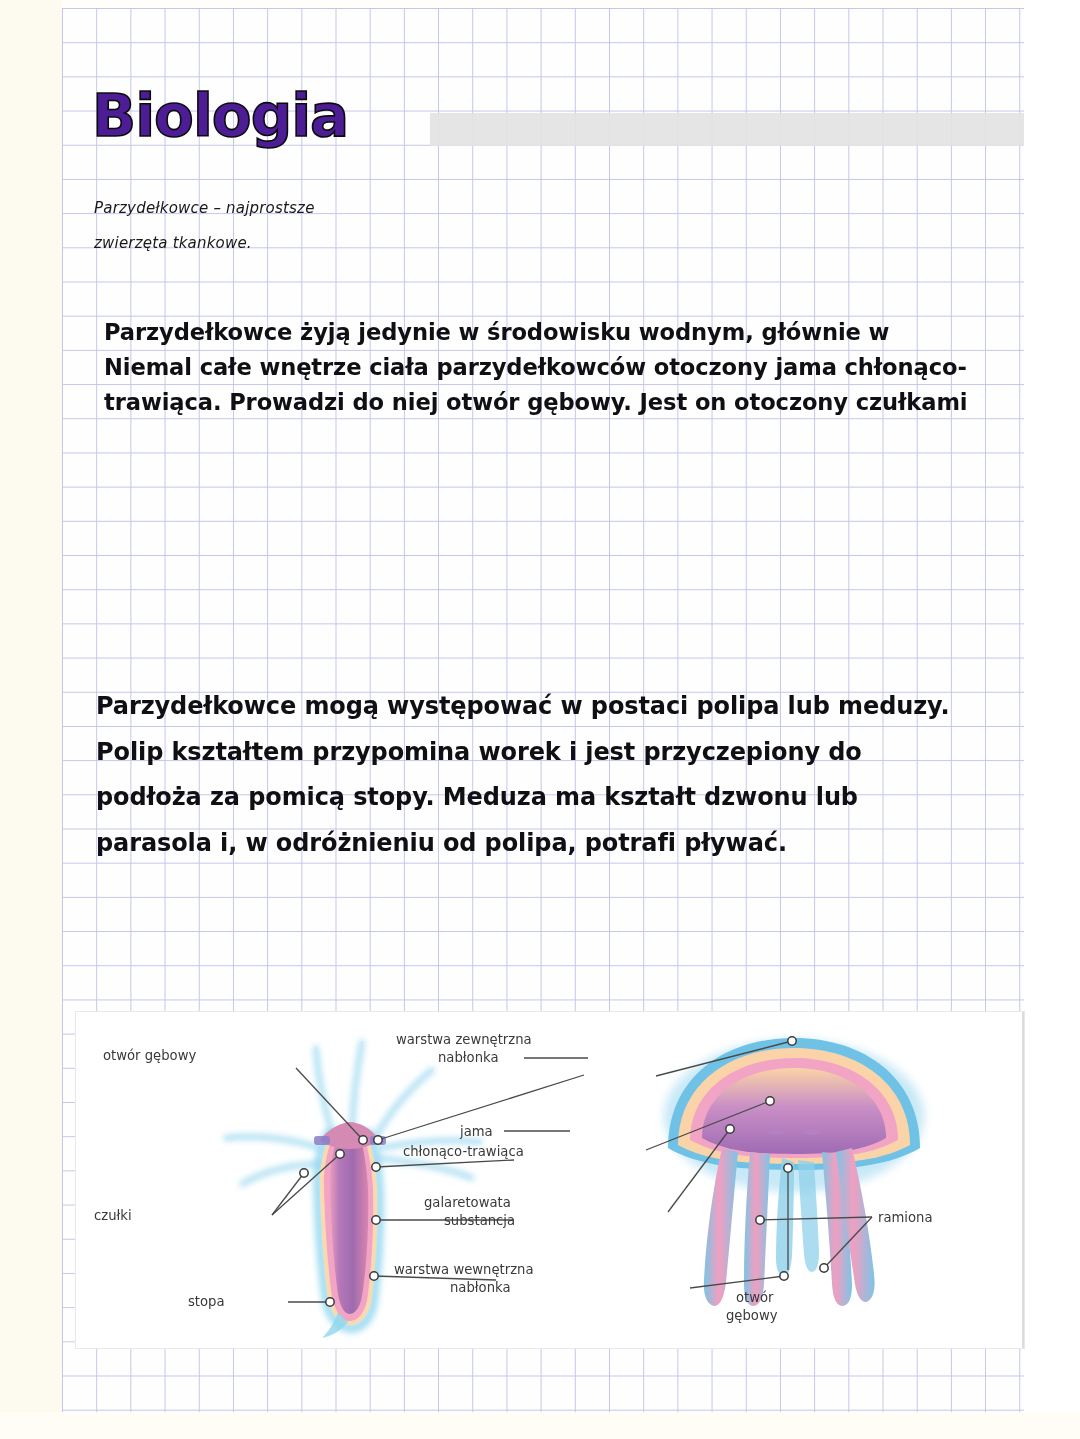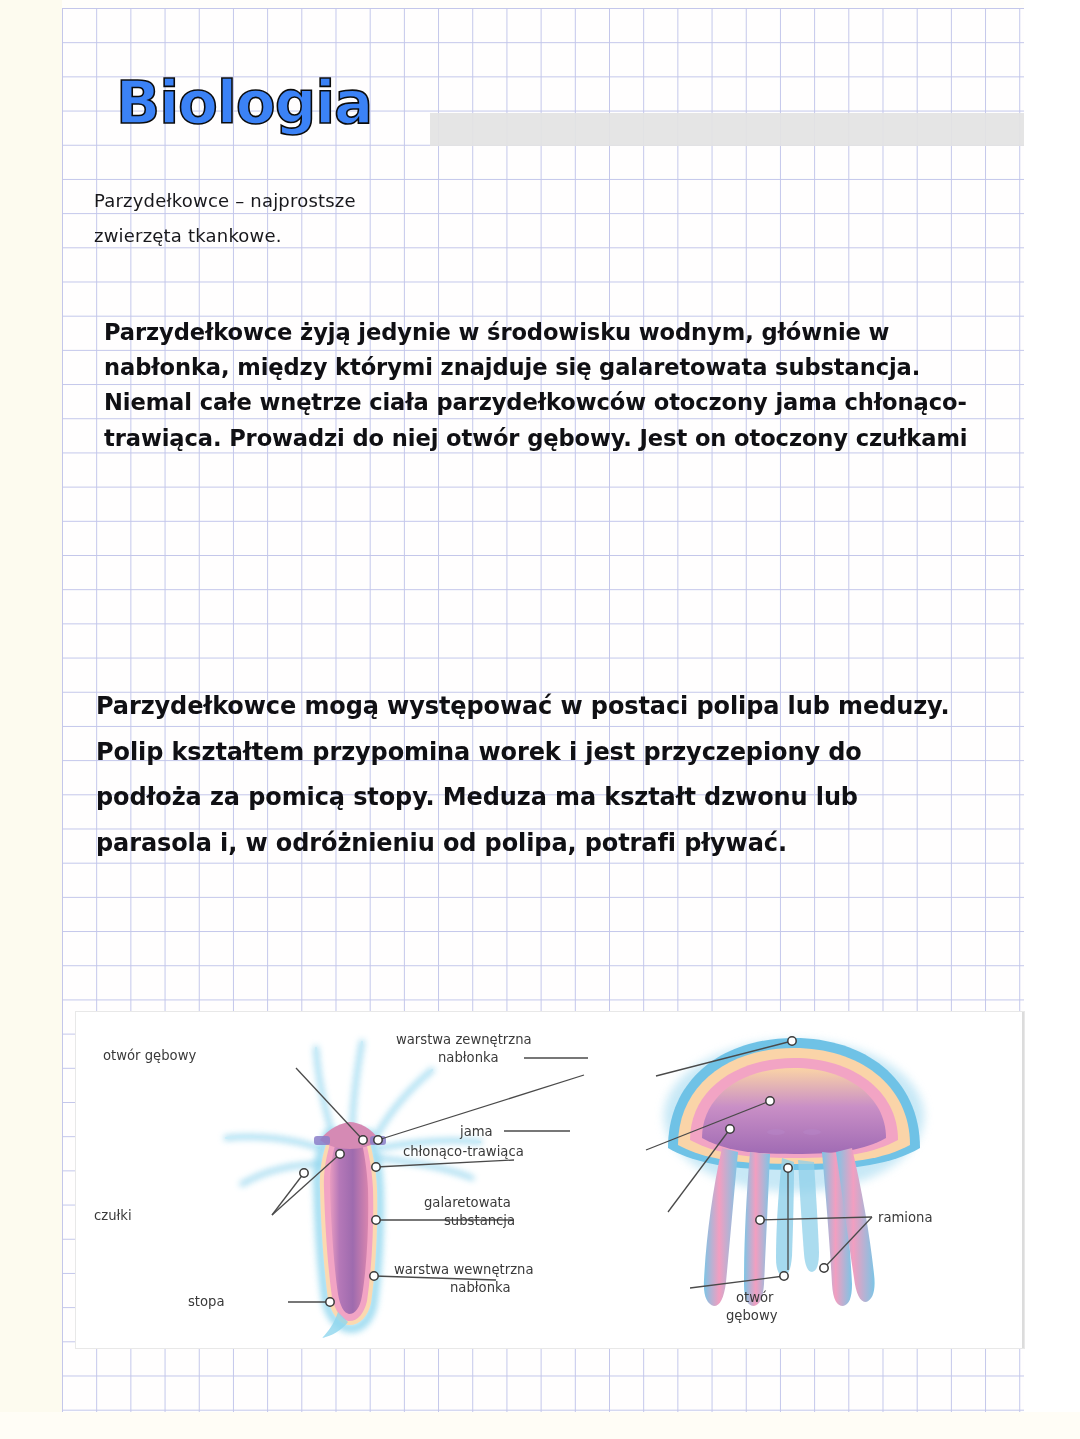--- a/index.html
+++ b/index.html
@@ -36,43 +36,43 @@
     position:absolute;left:1024px;top:0;width:56px;height:1439px;
     background:#ffffff;
   }
   .bottom-fade{
     position:absolute;left:0;top:1412px;width:1080px;height:27px;
     background:#fffdf6;
   }
 
   
   .title{
-    position:absolute;left:92px;top:74px;
+    position:absolute;left:92px;top:87px;
     font-family:"DejaVu Sans", sans-serif;
     font-weight:bold;
     font-size:58px;
     letter-spacing:-1px;
-    color:#3b82f6;
+    color:#4c1d95;
     line-height:1;
-    margin-left:24px;
     -webkit-text-stroke:1.6px #0b0b0b;
   }
   .header-band{
     position:absolute;left:430px;top:113px;
     width:594px;height:33px;
     background:#e3e3e3;
     opacity:.92;
   }
   .subtitle{
-    position:absolute;left:94px;top:183px;
-    font-size:18px;
+    position:absolute;left:94px;top:191px;
+    font-size:15px;
     line-height:35px;
     color:#18181c;
     font-weight:500;
     letter-spacing:.2px;
+    font-style:italic;
   }
 
   
   .para{
     position:absolute;
     color:#101014;
     font-weight:600;
     letter-spacing:-.1px;
   }
   #para1{
@@ -121,21 +121,20 @@
   <div class="header-band"></div>
   <div class="title">Biologia</div>
 
   <div class="subtitle">
     <div>Parzydełkowce – najprostsze</div>
     <div>zwierzęta tkankowe.</div>
   </div>
 
   <div class="para" id="para1">
     <div>Parzydełkowce żyją jedynie w środowisku wodnym, głównie w</div>
-    <div>nabłonka, między którymi znajduje się galaretowata substancja.</div>
     <div>Niemal całe wnętrze ciała parzydełkowców otoczony  jama chłonąco-</div>
     <div>trawiąca. Prowadzi do niej otwór gębowy. Jest on otoczony czułkami</div>
   </div>
 
   <div class="para" id="para2">
     <div>Parzydełkowce mogą występować w postaci polipa lub meduzy.</div>
     <div>Polip kształtem przypomina worek i jest przyczepiony do</div>
     <div>podłoża za pomicą stopy. Meduza ma kształt dzwonu lub</div>
     <div>parasola i, w odróżnieniu od polipa, potrafi pływać.</div>
   </div>

